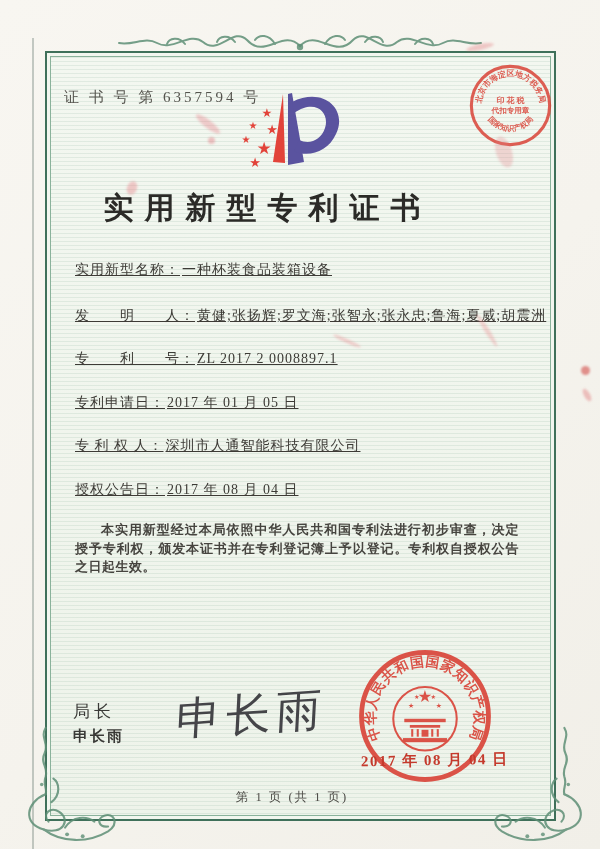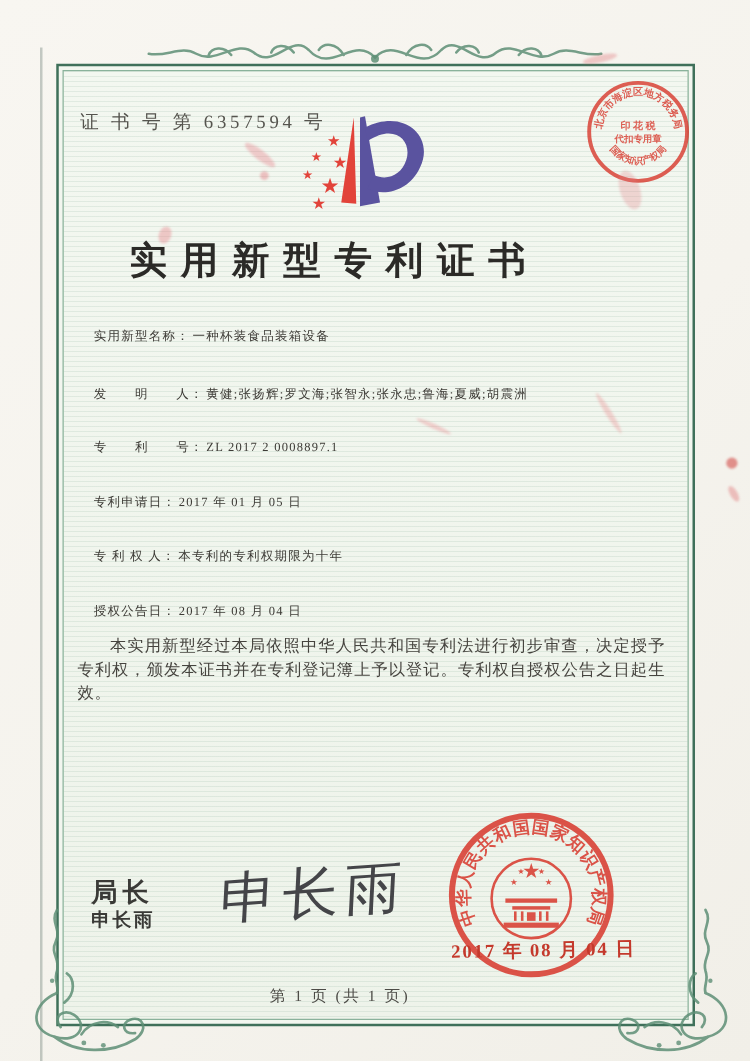--- a/index.html
+++ b/index.html
@@ -39,39 +39,39 @@
     position:absolute;left:64px;top:88px;font-size:15px;color:#55544e;
     letter-spacing:3px;
   }
   .logo{position:absolute;left:236px;top:90px;width:120px;height:88px;}
   .title{
     position:absolute;left:0;top:188px;width:524px;text-align:center;
     font-size:30px;font-weight:700;color:#29282512;color:#2b2a27;
     letter-spacing:11px;text-indent:11px;
   }
   .fields{position:absolute;left:75px;top:0;width:470px;}
-  .field-row{position:absolute;left:0;font-size:10px;color:#3d3b36;letter-spacing:1px;line-height:20px;white-space:nowrap;}
+  .field-row{position:absolute;left:0;font-size:14px;color:#3d3b36;letter-spacing:1px;line-height:20px;white-space:nowrap;text-decoration:underline;}
   .field-row .lbl{margin-right:2px;}
   .r0{top:260px}.r1{top:306px}.r2{top:349px}.r3{top:393px}.r4{top:436px}.r5{top:480px}
   .paragraphs{
     position:absolute;left:58px;top:504px;width:478px;
     font-size:13px;line-height:18.5px;color:#46443f;letter-spacing:.5px;
     text-align:justify;
   }
-  .paragraphs p{margin:4px;text-indent:2em;}
-  .sign-title{position:absolute;left:73px;top:700px;font-size:21px;font-weight:700;color:#3a3a37;letter-spacing:4px;}
+  .paragraphs p{margin:17px;text-indent:2em;font-weight:bold;}
+  .sign-title{position:absolute;left:73px;top:700px;font-size:17px;font-weight:400;color:#3a3a37;letter-spacing:4px;}
   .sign-name{position:absolute;left:73px;top:727px;font-size:15px;font-weight:600;color:#3a3a37;letter-spacing:2px;}
   .signature{
     position:absolute;left:176px;top:684px;width:170px;
     font-size:45px;color:#2e2e33;letter-spacing:5px;
     transform:rotate(-4deg) skewX(-7deg);opacity:.88;white-space:nowrap;
   }
   .footer{
     position:absolute;left:0;top:789px;width:544px;text-align:center;
-    font-size:12.5px;color:#4c4b46;letter-spacing:2px;
+    font-size:12.5px;color:#4c4b46;letter-spacing:2px;padding-left:20px;
   }
   
   .main-seal{position:absolute;left:356px;top:647px;width:138px;height:138px;opacity:.85;}
   .main-seal svg{width:100%;height:100%;display:block;}
   .seal-date{
     position:absolute;left:361px;top:751px;font-size:15px;font-weight:600;
     color:#c4392c;letter-spacing:1.5px;transform:rotate(-1deg);white-space:nowrap;
   }
   .tax-stamp{position:absolute;left:466px;top:61px;width:89px;height:89px;opacity:.8;}
   .tax-stamp svg{width:100%;height:100%;display:block;}
@@ -170,21 +170,21 @@
     <div class="field-row r1">
       <span class="lbl">发　　明　　人：</span><span class="val">黄健;张扬辉;罗文海;张智永;张永忠;鲁海;夏威;胡震洲</span>
     </div>
     <div class="field-row r2">
       <span class="lbl">专　　利　　号：</span><span class="val">ZL 2017 2 0008897.1</span>
     </div>
     <div class="field-row r3">
       <span class="lbl">专利申请日：</span><span class="val">2017 年 01 月 05 日</span>
     </div>
     <div class="field-row r4">
-      <span class="lbl">专 利 权 人：</span><span class="val">本专利的专利权期限为十年</span>
+      <span class="lbl">专 利 权 人：</span><span class="val">深圳市人通智能科技有限公司</span>
     </div>
     <div class="field-row r5">
       <span class="lbl">授权公告日：</span><span class="val">2017 年 08 月 04 日</span>
     </div>
   </div>
 
   <div class="paragraphs">
     <p>本实用新型经过本局依照中华人民共和国专利法进行初步审查，决定授予专利权，颁发本证书并在专利登记簿上予以登记。专利权自授权公告之日起生效。</p>
   </div>
 

